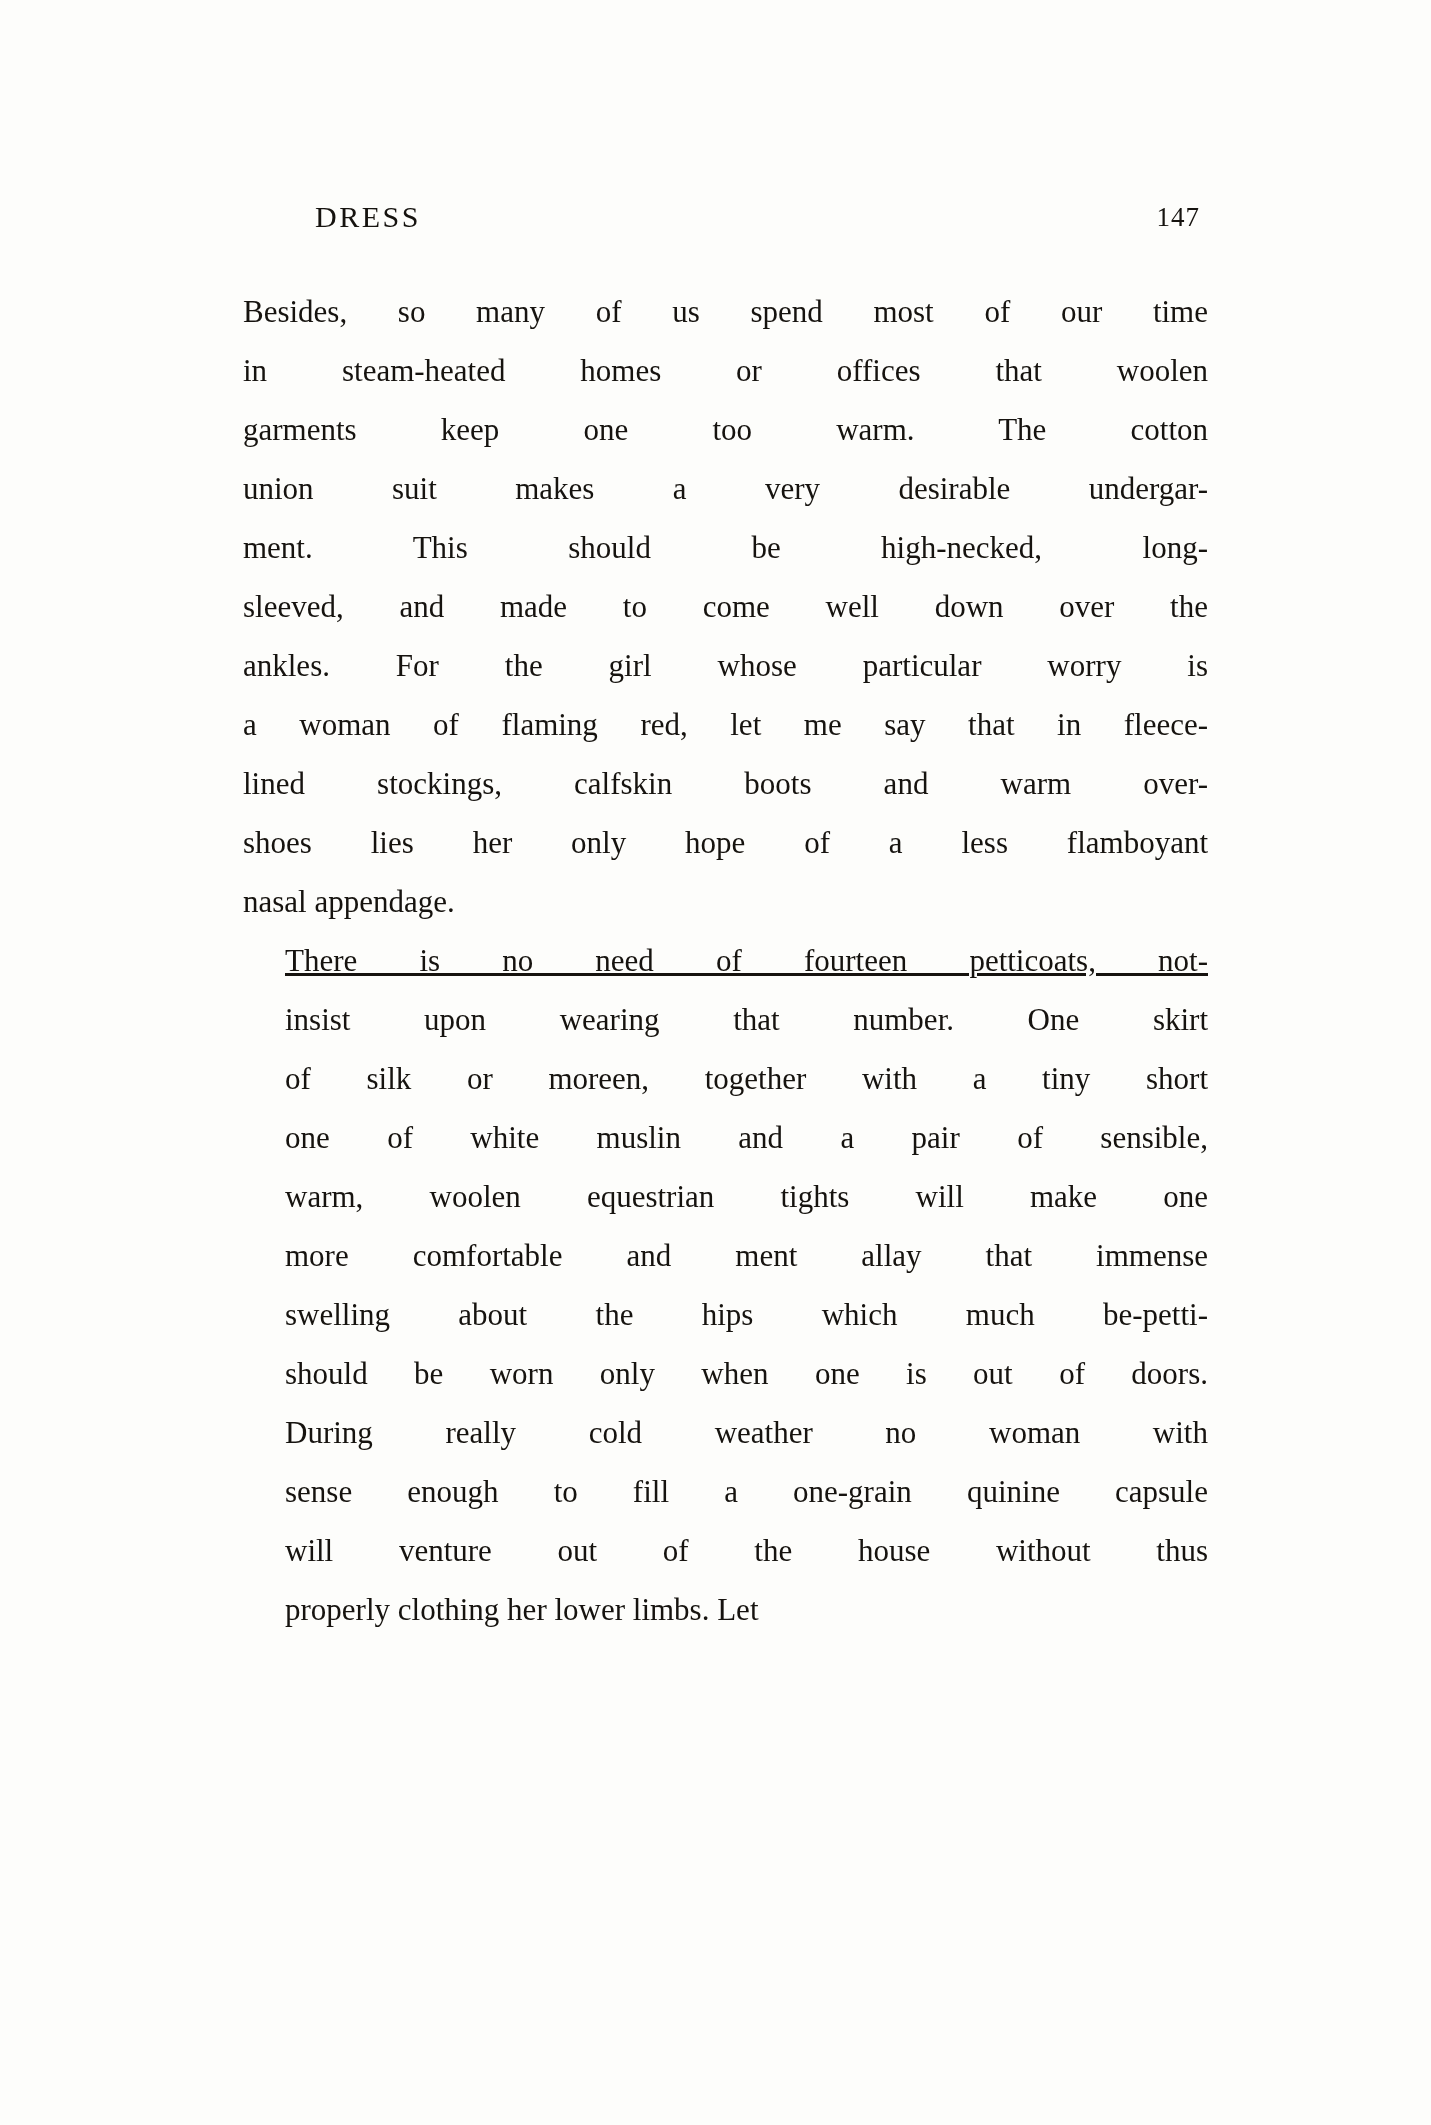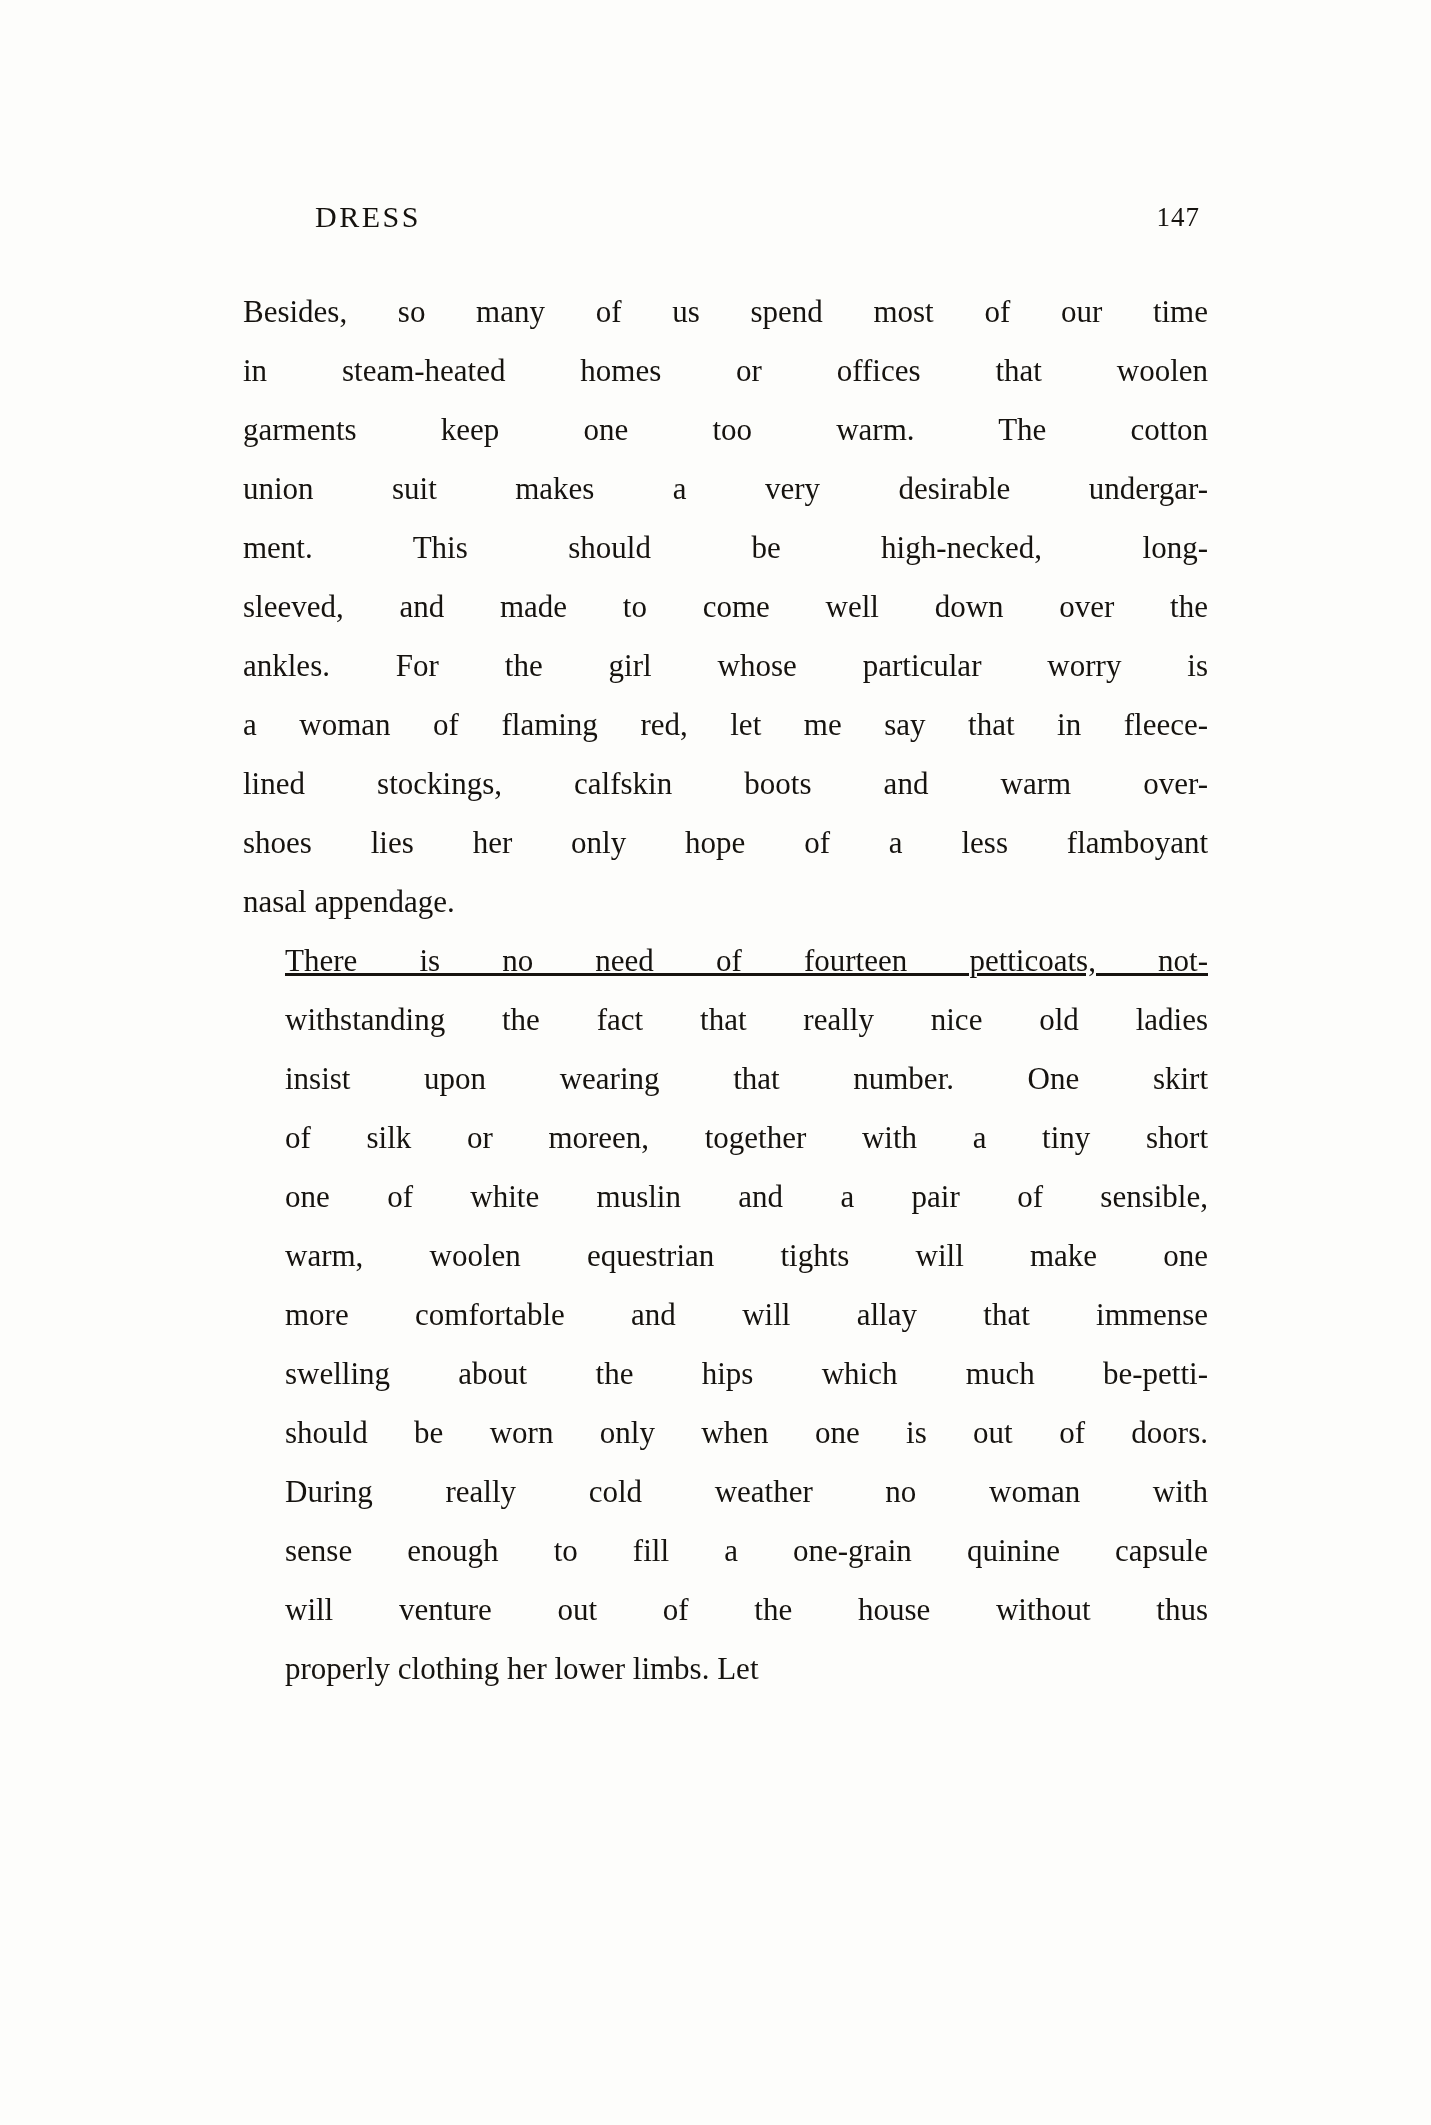--- a/index.html
+++ b/index.html
@@ -99,26 +99,25 @@
         <span class="ln">sleeved, and made to come well down  over the</span>
         <span class="ln">ankles.    For the girl whose particular worry is</span>
         <span class="ln">a woman of flaming red, let me say that in fleece-</span>
         <span class="ln">lined stockings, calfskin boots and warm  over-</span>
         <span class="ln">shoes  lies  her  only hope  of  a  less  flamboyant</span>
         <span class="ln last">nasal appendage.</span>
       </p>
 
       <p class="para">
         <span class="ln indent">There is no need of fourteen  petticoats, not-</span>
-        <span class="ln">withstanding the fact that really nice old ladies</span>
         <span class="ln">insist  upon  wearing  that  number.    One  skirt</span>
         <span class="ln">of  silk  or  moreen,  together  with  a  tiny  short</span>
         <span class="ln">one  of  white  muslin  and  a  pair  of  sensible,</span>
         <span class="ln">warm,  woolen  equestrian  tights will  make one</span>
-        <span class="ln">more  comfortable  and  will allay that immense</span>
+        <span class="ln">more  comfortable  and  ment allay that immense</span>
         <span class="ln">swelling  about  the  hips which  much  be-petti-</span>
         <span class="ln">should be worn  only when one is out of  doors.</span>
         <span class="ln">During  really  cold  weather  no   woman  with</span>
         <span class="ln">sense enough to fill a one-grain quinine capsule</span>
         <span class="ln">will  venture  out  of  the  house  without  thus</span>
         <span class="ln last">properly   clothing   her   lower   limbs.    Let</span>
       </p>
 
     </div>
   </div>

